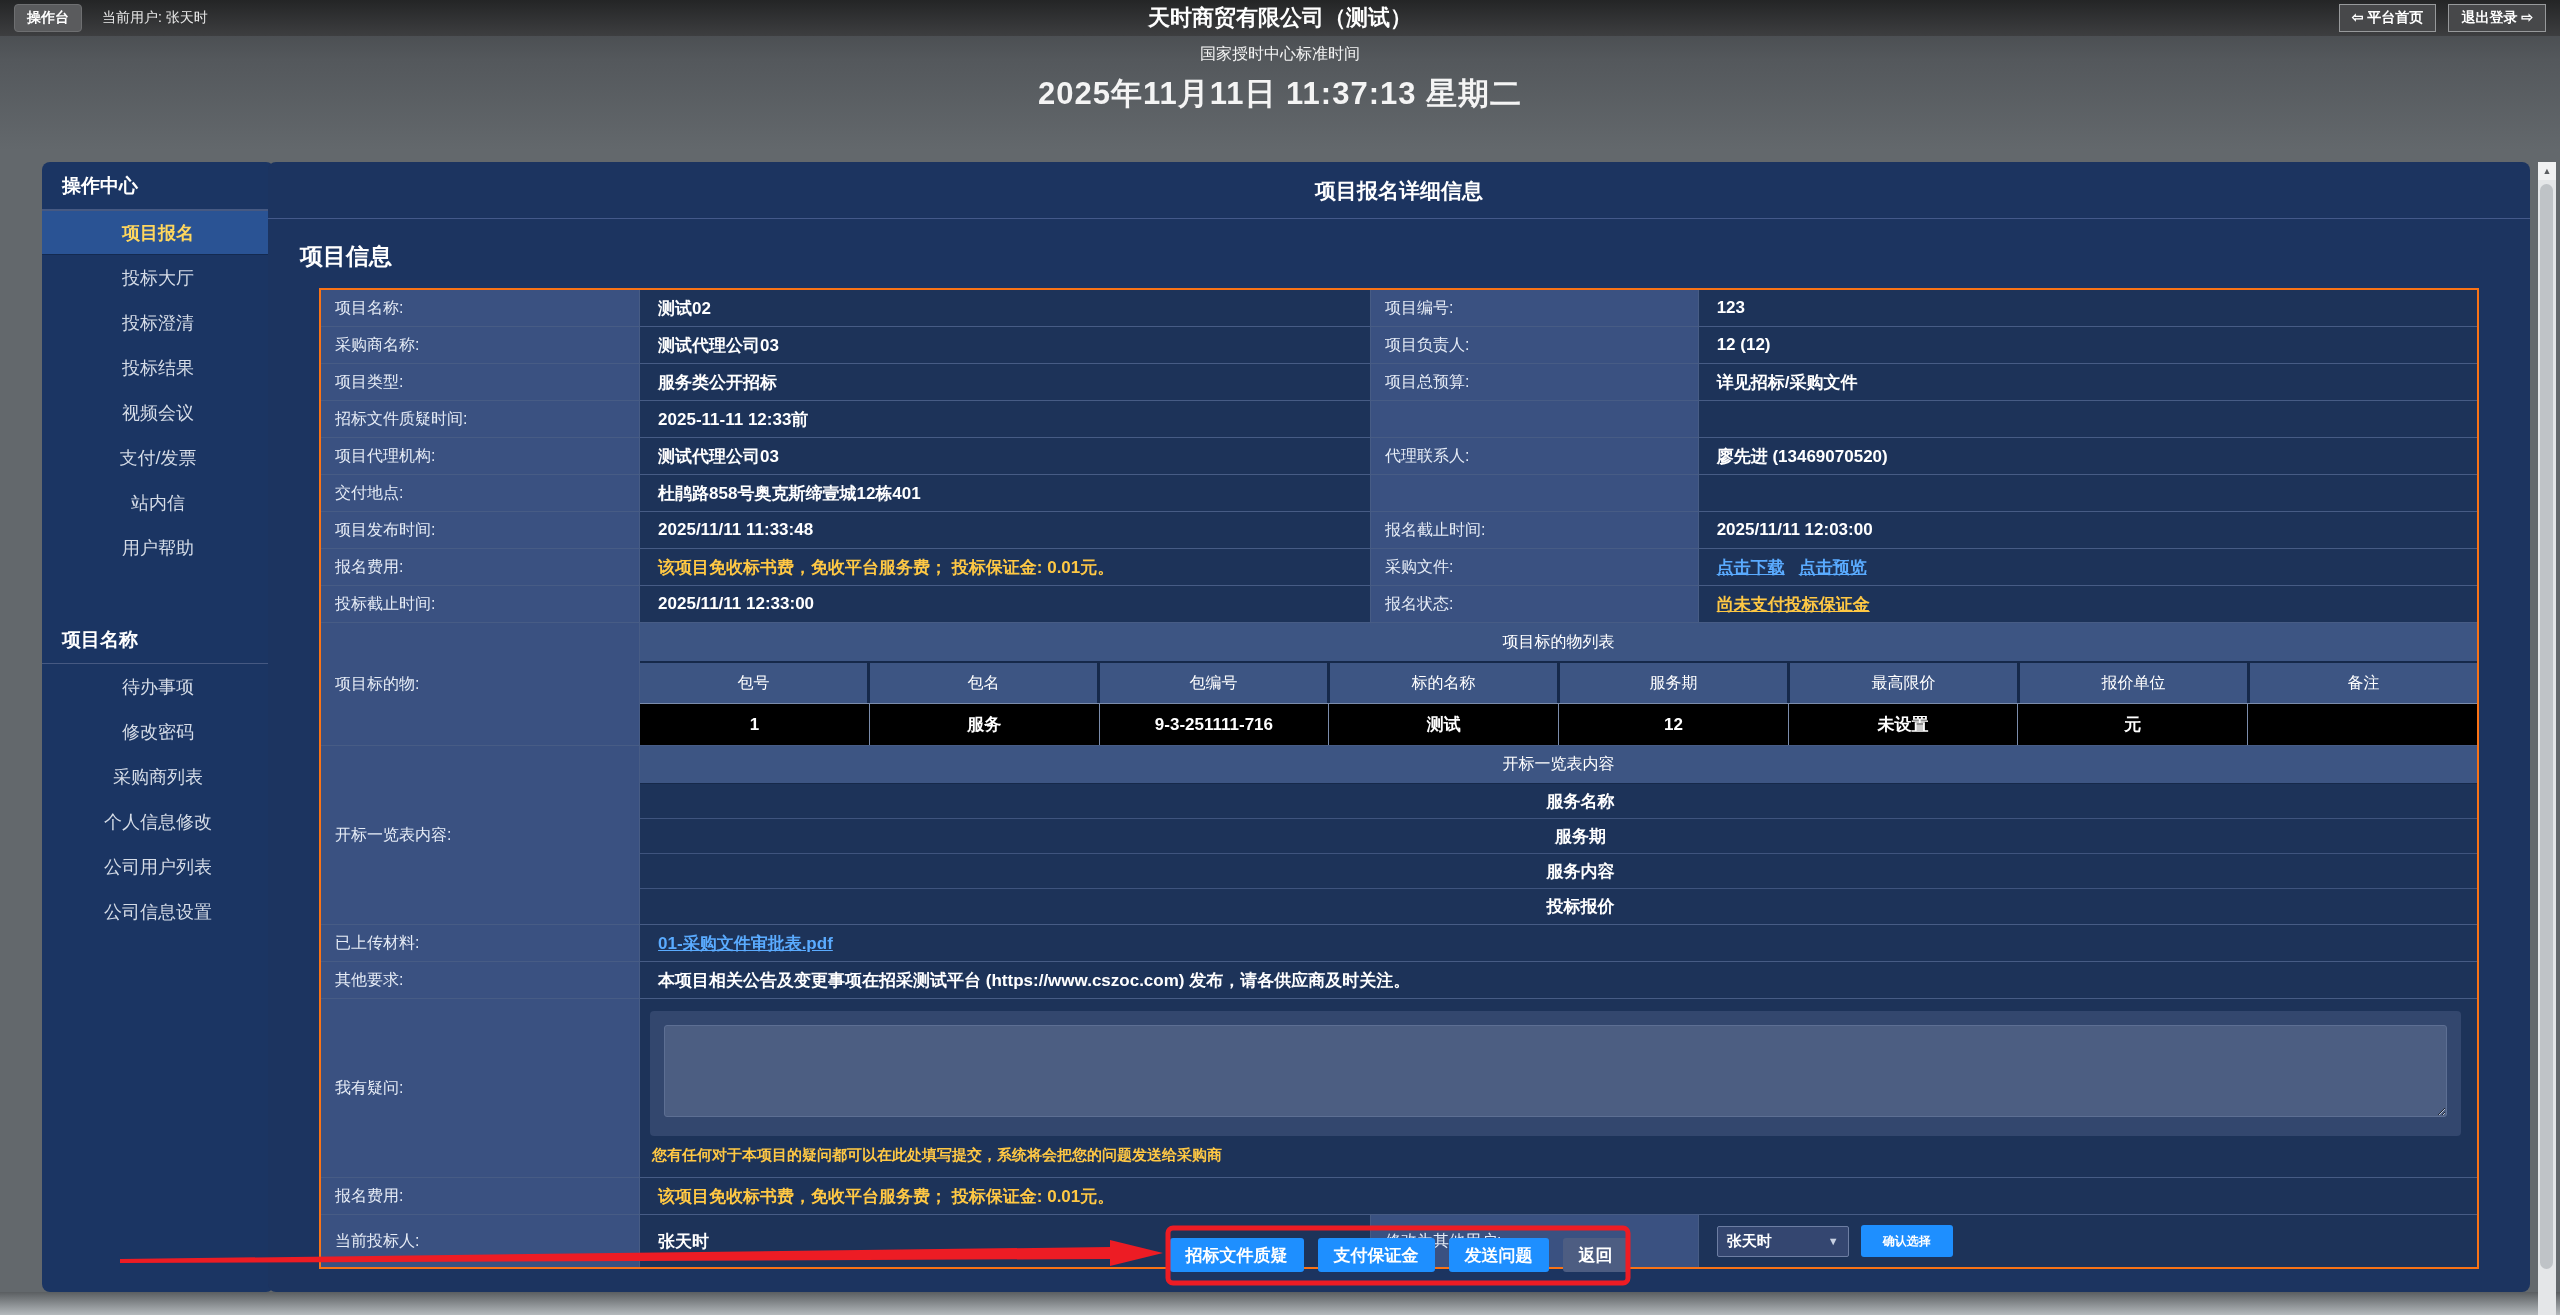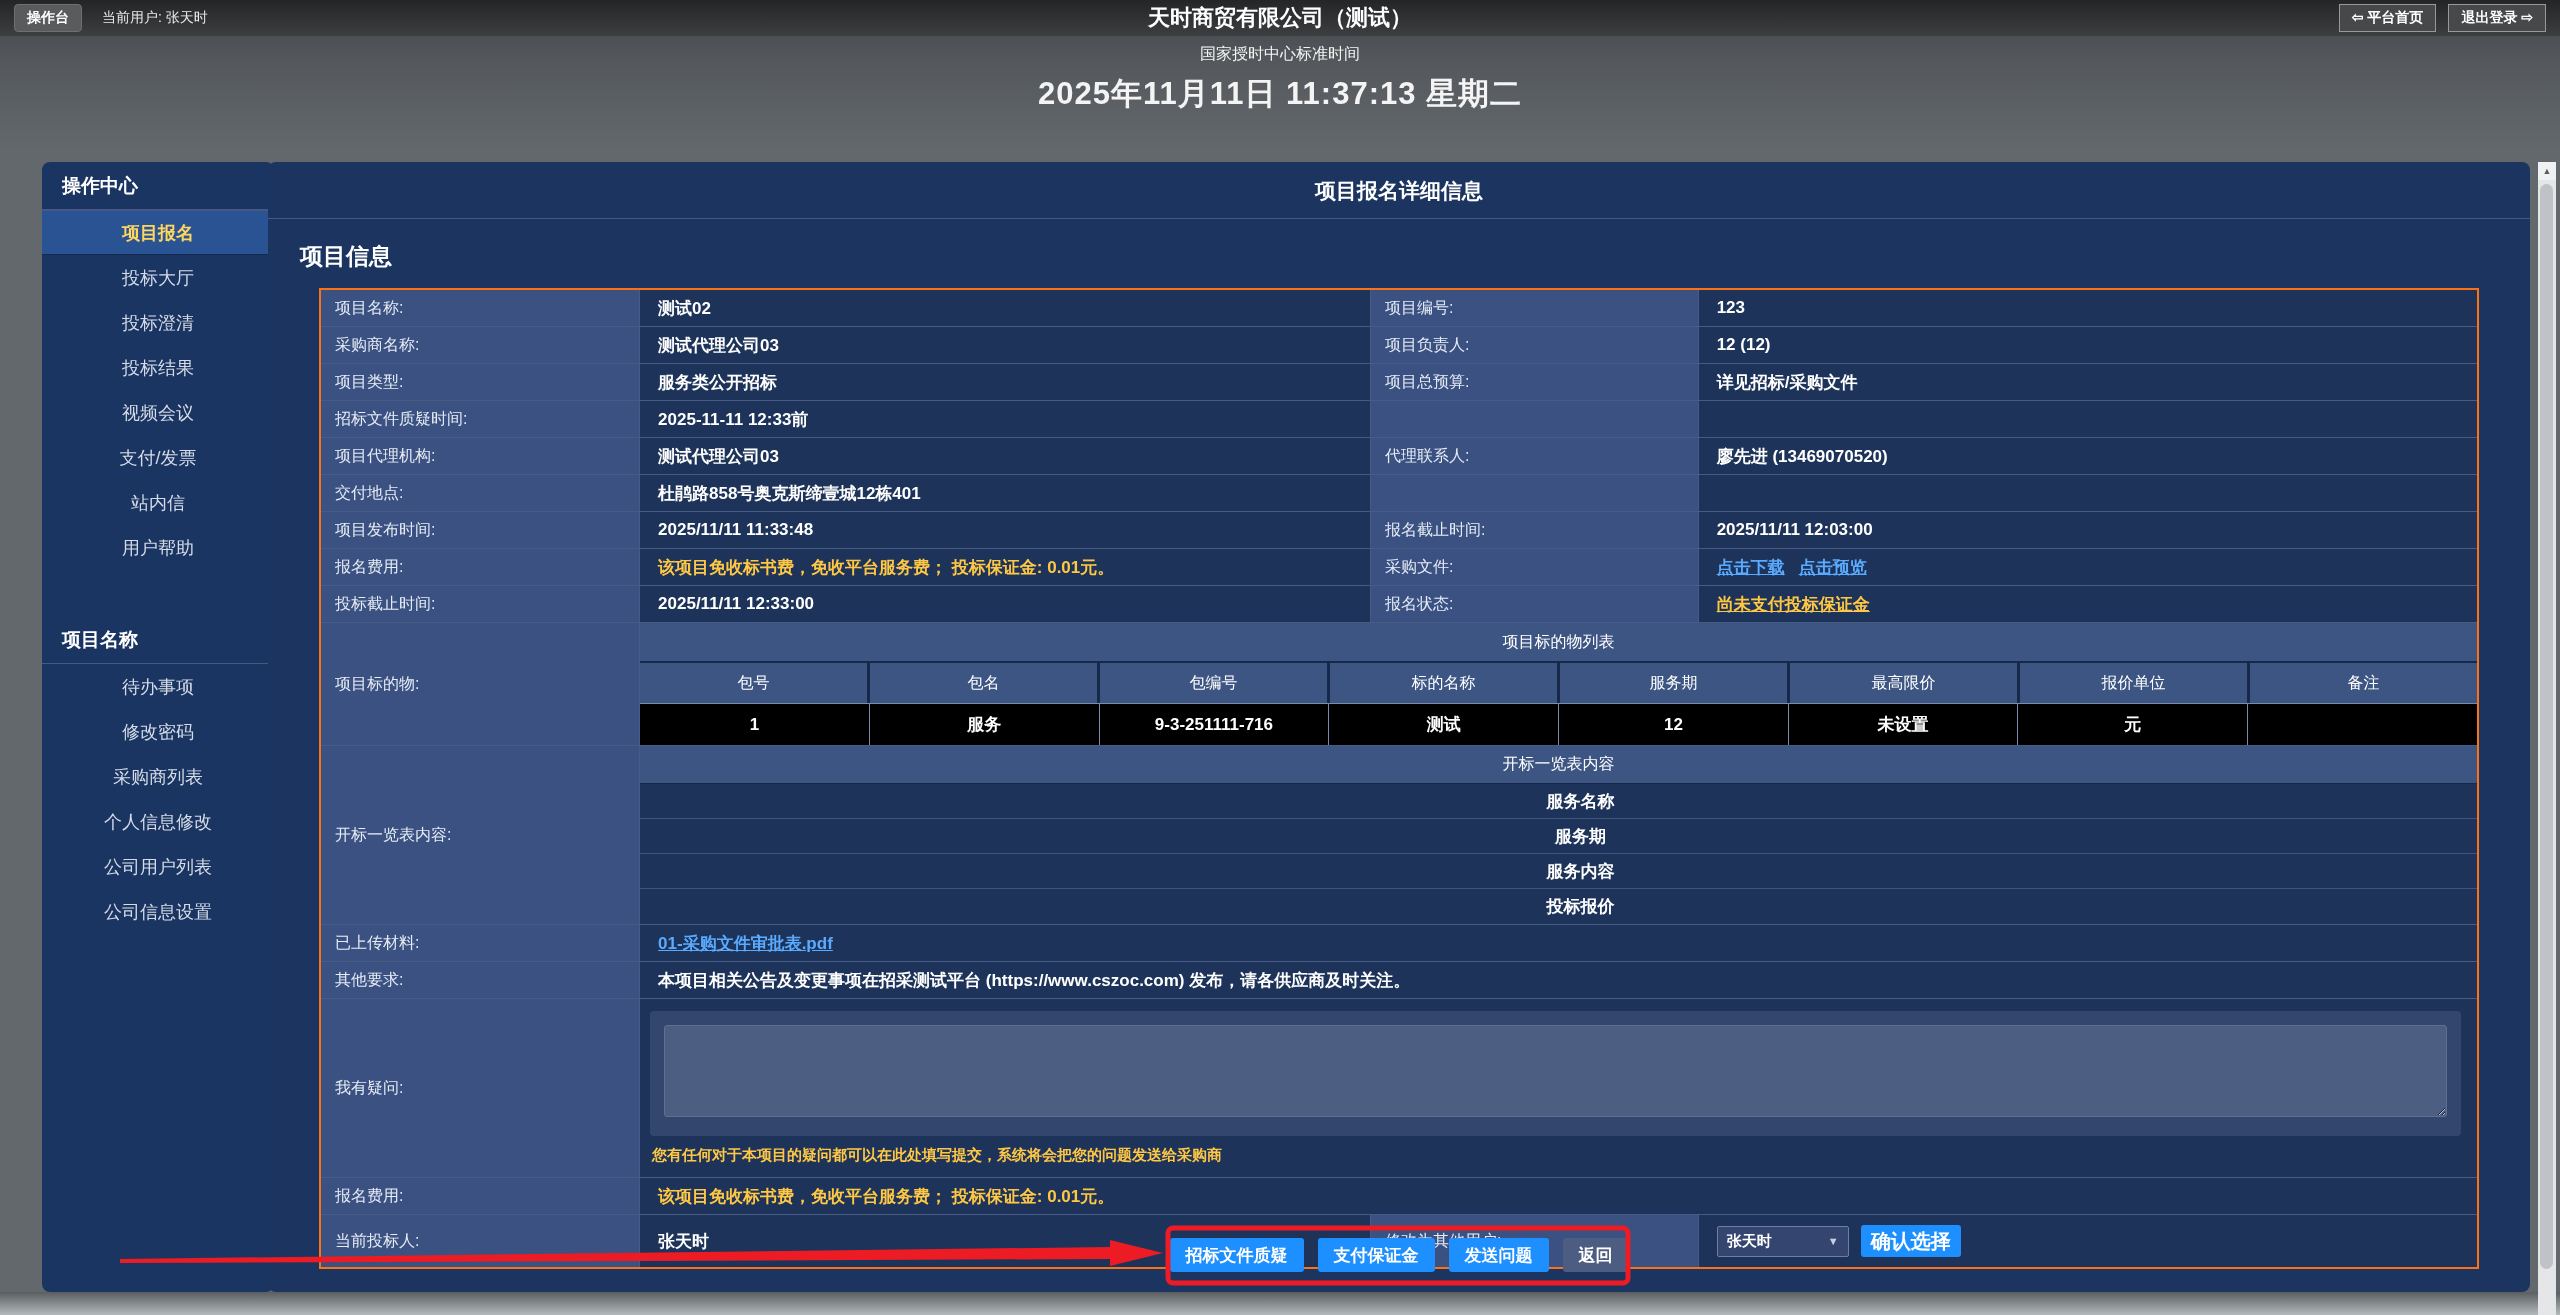--- a/index.html
+++ b/index.html
@@ -88,22 +88,22 @@
   .qbox textarea { width:100%; height:92px; background:#4c5e82; color:#fff;
     border:1px solid #5d6f93; border-radius:3px; font-family:"Liberation Sans",sans-serif;
     font-size:15px; resize:both; }
   .qhint { color:#ffc844; font-size:15px; font-weight:bold; padding:4px 0 12px 12px; }
 
   
   .sel { display:flex; align-items:center; justify-content:space-between; width:132px;
     height:31px; margin-left:18px; padding:0 9px; background:#344670;
     border:1px solid #6d7ea3; border-radius:2px; font-size:15px; cursor:pointer; }
   .sel .caret { font-size:11px; color:#c7d0e2; }
-  .btn-confirm { margin-left:12px; height:32px; padding:0 10px; background:#1e8fff;
-    color:#fff; font-size:20px; font-weight:bold; border:none; border-radius:3px;
+  .btn-confirm { margin-left:12px; height:32px; padding:0 22px; background:#1e8fff;
+    color:#fff; font-size:12px; font-weight:bold; border:none; border-radius:3px;
     cursor:pointer; }
 
   
   .footer-btns { position:absolute; left:0; right:0; top:1076px; display:flex;
     justify-content:center; gap:14px; }
   .fbtn { height:34px; padding:0 16px; font-size:17px; font-weight:bold; color:#fff;
     border:none; border-radius:3px; cursor:pointer; }
   .fbtn.blue { background:#1e8fff; }
   .fbtn.gray { background:#4d5d82; }
 

